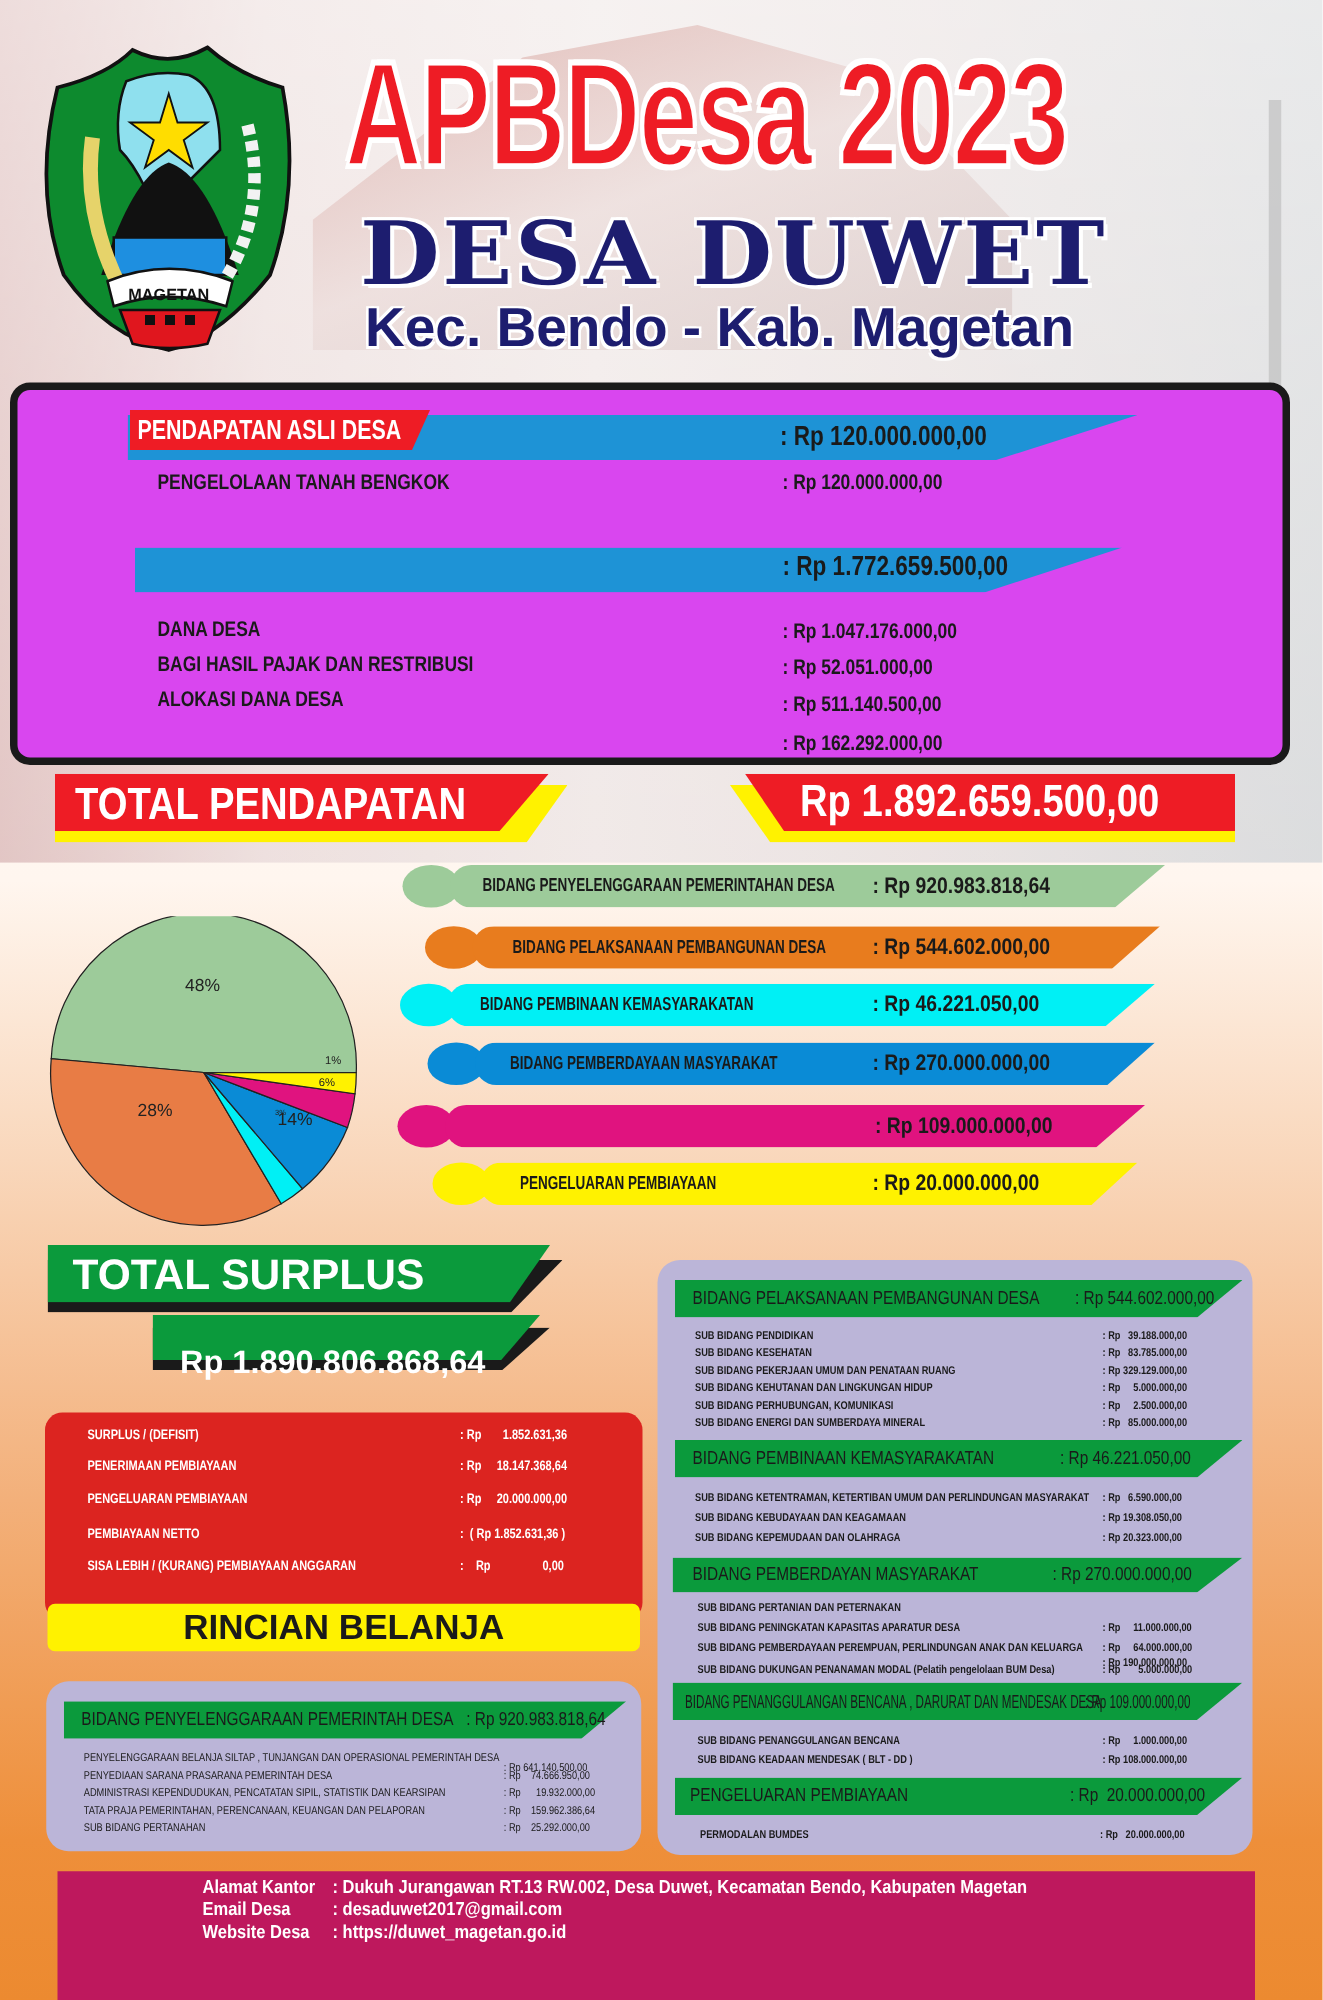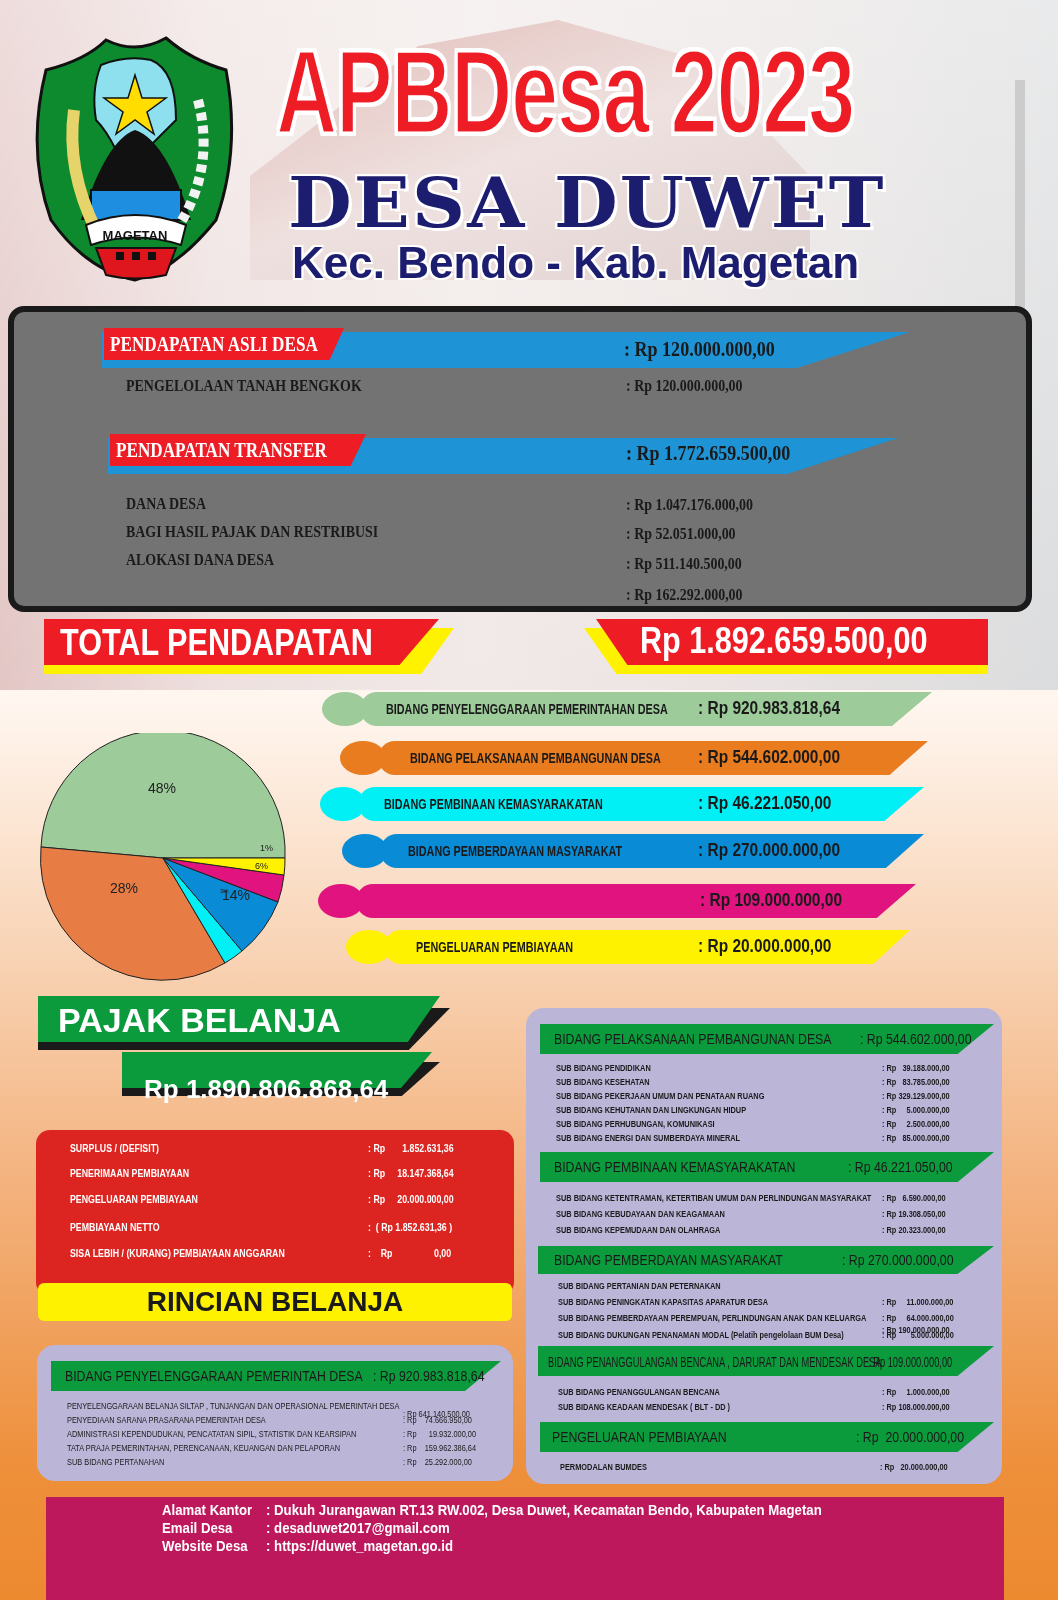--- a/index.html
+++ b/index.html
@@ -49,21 +49,21 @@
   .title-kec {
     left: 292px; top: 238px; width: 700px; height: 50px;
     font-weight: 700; font-size: 44px; line-height: 50px; color: #1d1d6f;
     text-shadow: 2px 2px 0 #fff, -2px -2px 0 #fff, 2px -2px 0 #fff, -2px 2px 0 #fff;
     white-space: nowrap;
   }
 
   
   .income-panel {
     left: 8px; top: 306px; width: 1024px; height: 306px;
-    background: #737373; border: 6px solid #1a1a1a; border-radius: 16px; font-family: Liberation Serif, serif;
+    background: #d946ef; border: 6px solid #1a1a1a; border-radius: 16px;
   }
   .band-blue {
     position: absolute; height: 36px; background: #1e93d6;
     clip-path: polygon(0 0, 100% 0, 86% 100%, 0 100%);
   }
   .band-red {
     position: absolute; height: 32px; background: #ee1c25; color: #fff;
     font-weight: 700; font-size: 22px; line-height: 32px; padding-left: 6px;
     clip-path: polygon(0 0, 100% 0, 94% 100%, 0 100%);
     white-space: nowrap;
@@ -173,21 +173,20 @@
 
 <div class="abs income-panel">
 
   <div class="band-blue" style="left:88px; top:20px; width:808px;"></div>
   <div class="band-red" style="left:90px; top:16px; width:240px;"><span>PENDAPATAN ASLI DESA</span></div>
   <div class="band-value" style="left:610px; top:24px;"><span>: Rp 120.000.000,00</span></div>
   <div class="inc-row" style="left:112px; top:64px;"><span>PENGELOLAAN TANAH BENGKOK</span></div>
   <div class="inc-row" style="left:612px; top:64px;"><span>: Rp 120.000.000,00</span></div>
 
   <div class="band-blue" style="left:94px; top:126px; width:790px;"></div>
-  <div class="band-red" style="left:96px; top:122px; width:256px;"><span>PENDAPATAN TRANSFER</span></div>
   <div class="band-value" style="left:612px; top:128px;"><span>: Rp 1.772.659.500,00</span></div>
 
   <div class="inc-row" style="left:112px; top:182px;"><span>DANA DESA</span></div>
   <div class="inc-row" style="left:612px; top:183px;"><span>: Rp 1.047.176.000,00</span></div>
   <div class="inc-row" style="left:112px; top:210px;"><span>BAGI HASIL PAJAK DAN RESTRIBUSI</span></div>
   <div class="inc-row" style="left:612px; top:212px;"><span>: Rp       52.051.000,00</span></div>
   <div class="inc-row" style="left:112px; top:238px;"><span>ALOKASI DANA DESA</span></div>
   <div class="inc-row" style="left:612px; top:242px;"><span>: Rp     511.140.500,00</span></div>
   <div class="inc-row" style="left:612px; top:273px;"><span>: Rp     162.292.000,00</span></div>
 </div>
@@ -250,21 +249,21 @@
 </div>
 <div class="leg-row" style="left:346px; top:929px; width:566px;">
   <div class="leg-dot" style="left: 0px; background: rgb(255, 242, 0);"></div>
   <div class="leg-band" style="left: 38px; width: 526px; background: rgb(255, 242, 0);"></div>
   <div class="leg-label" style="left:70px;"><span>PENGELUARAN PEMBIAYAAN</span></div>
   <div class="leg-value" style="left:352px;"><span>: Rp  20.000.000,00</span></div>
 </div>
 
 <div class="abs tb-shadow1"></div>
 <div class="abs tb-band1"></div>
-<div class="abs tb-title">PAJAK BELANJA</div>
+<div class="abs tb-title">TOTAL SURPLUS</div>
 <div class="abs tb-shadow2"></div>
 <div class="abs tb-band2"></div>
 <div class="abs tb-value">Rp 1.890.806.868,64</div>
 
 <div class="abs surplus">
   <div class="sp-row" style="left:34px; top:12px;"><span>SURPLUS / (DEFISIT)</span></div>
   <div class="sp-row" style="left:332px; top:12px;"><span style="white-space:pre">: Rp       1.852.631,36</span></div>
   <div class="sp-row" style="left:34px; top:37px;"><span>PENERIMAAN PEMBIAYAAN</span></div>
   <div class="sp-row" style="left:332px; top:37px;"><span style="white-space:pre">: Rp     18.147.368,64</span></div>
   <div class="sp-row" style="left:34px; top:63px;"><span>PENGELUARAN PEMBIAYAAN</span></div>

